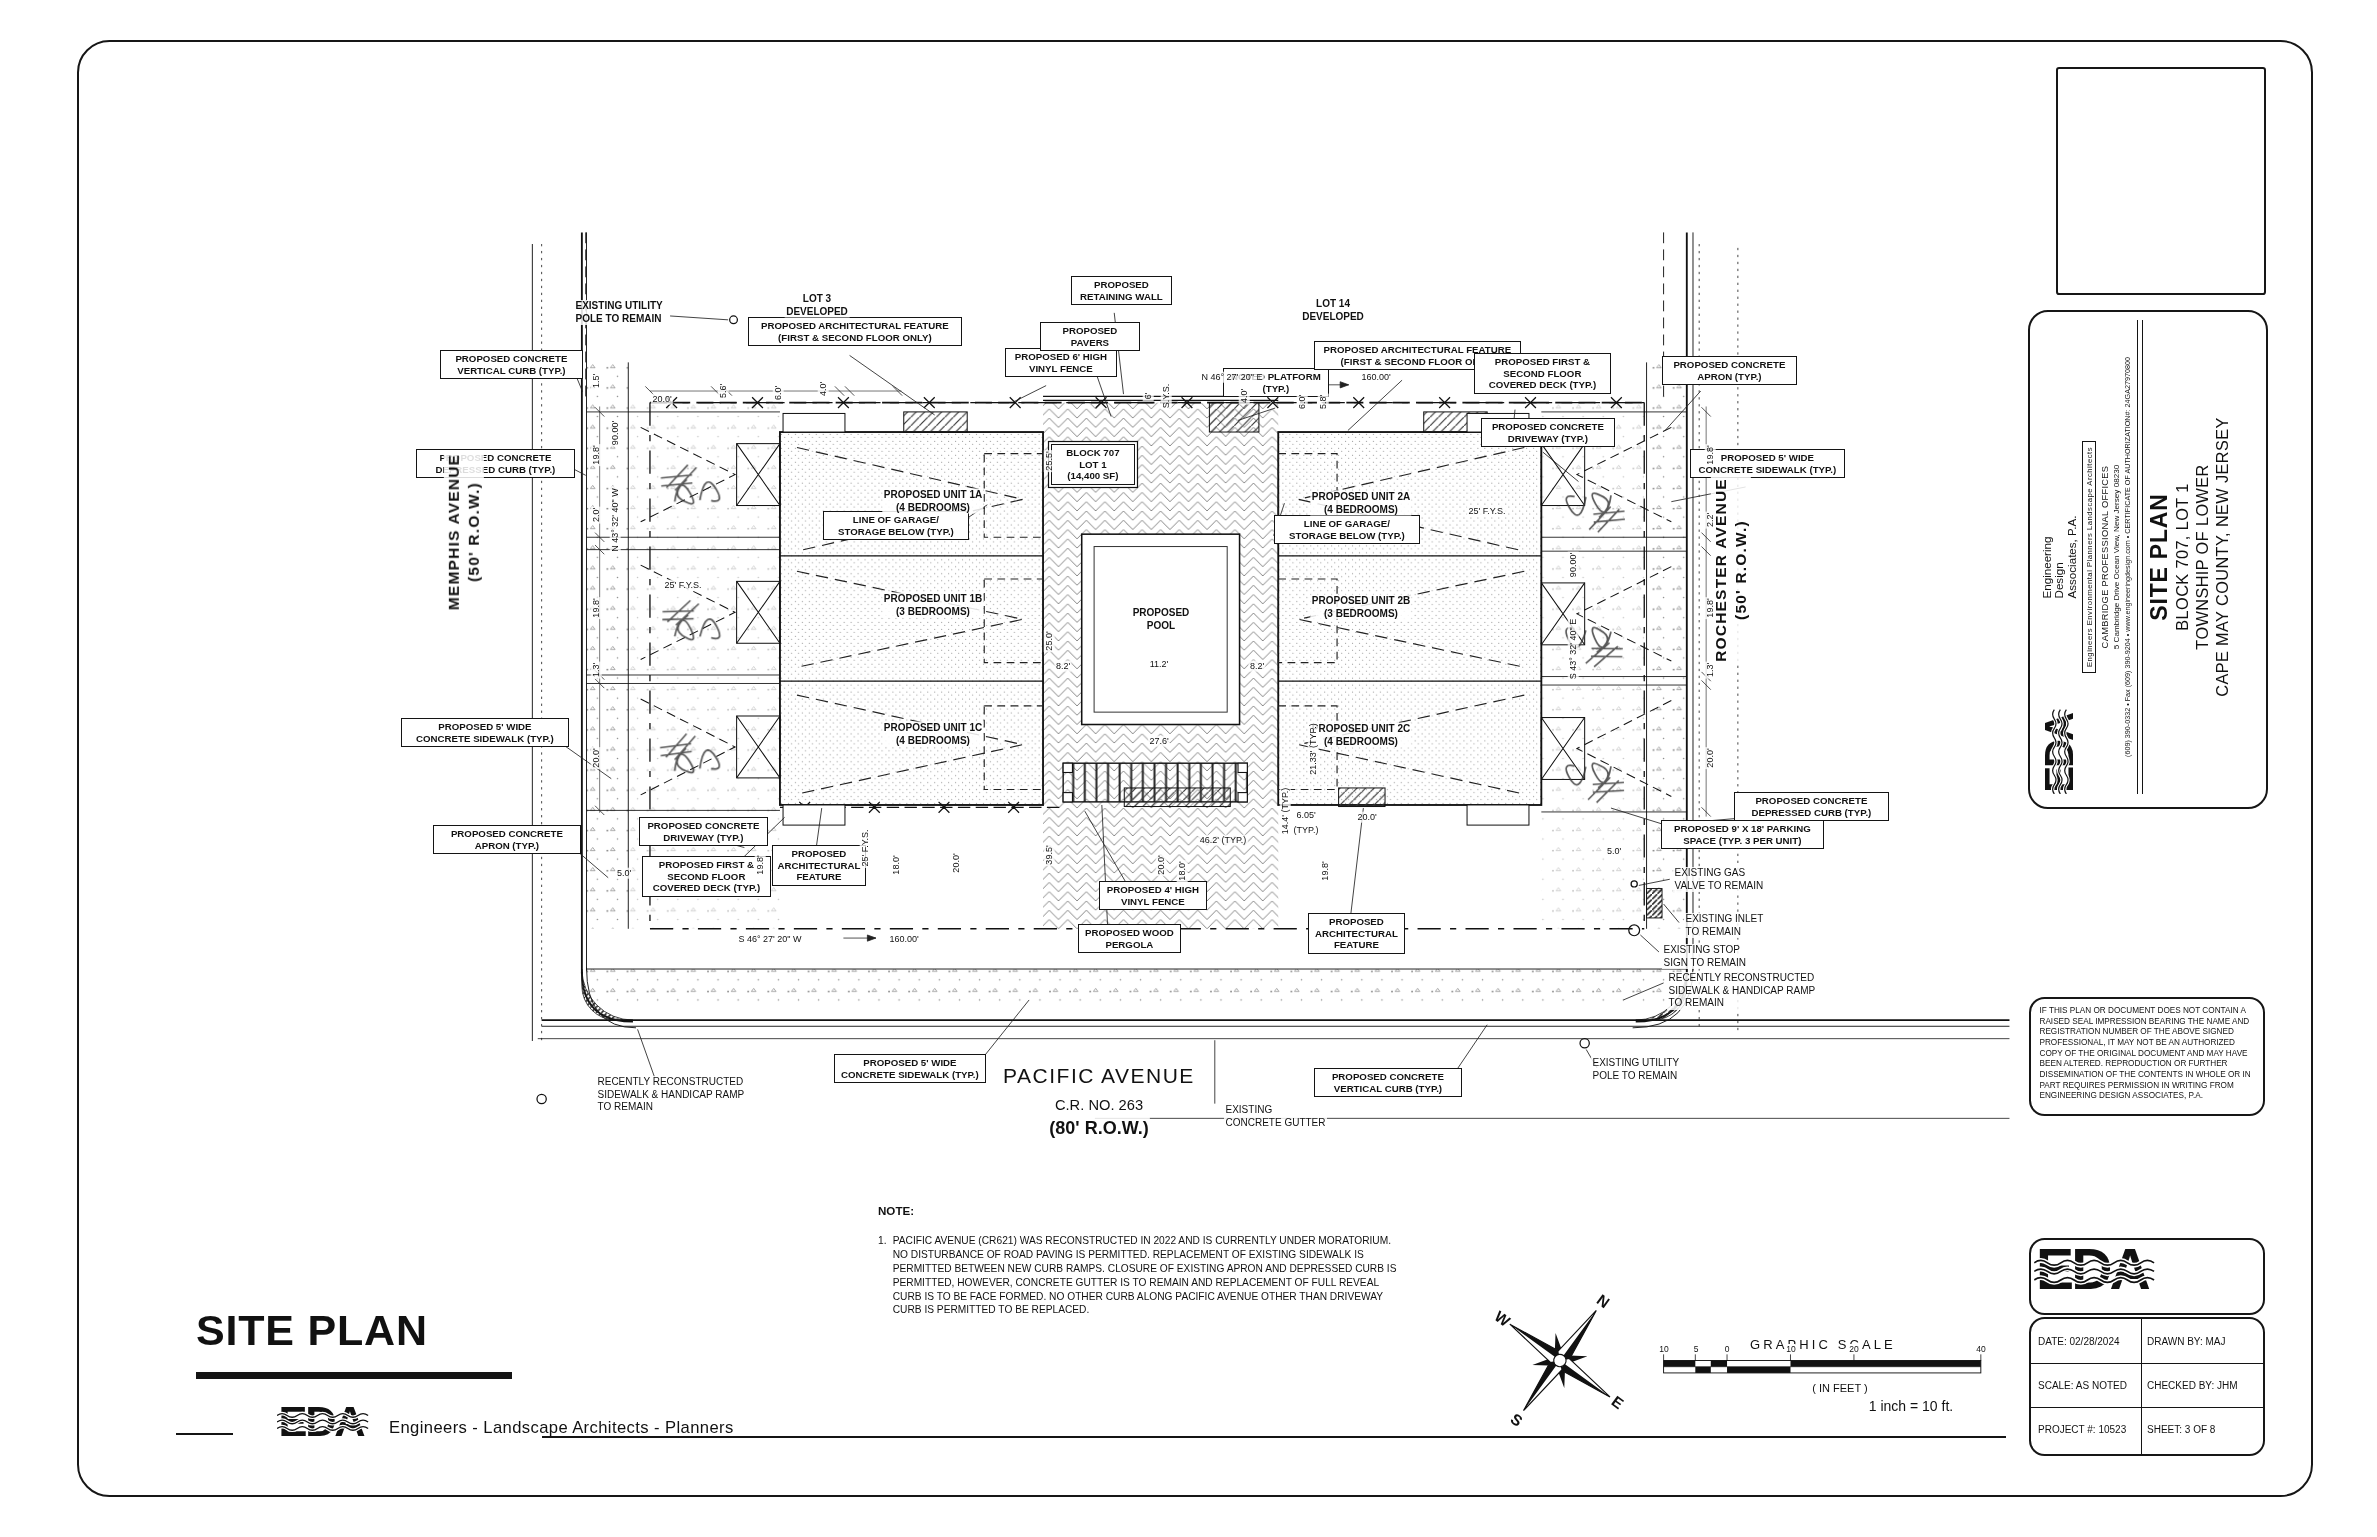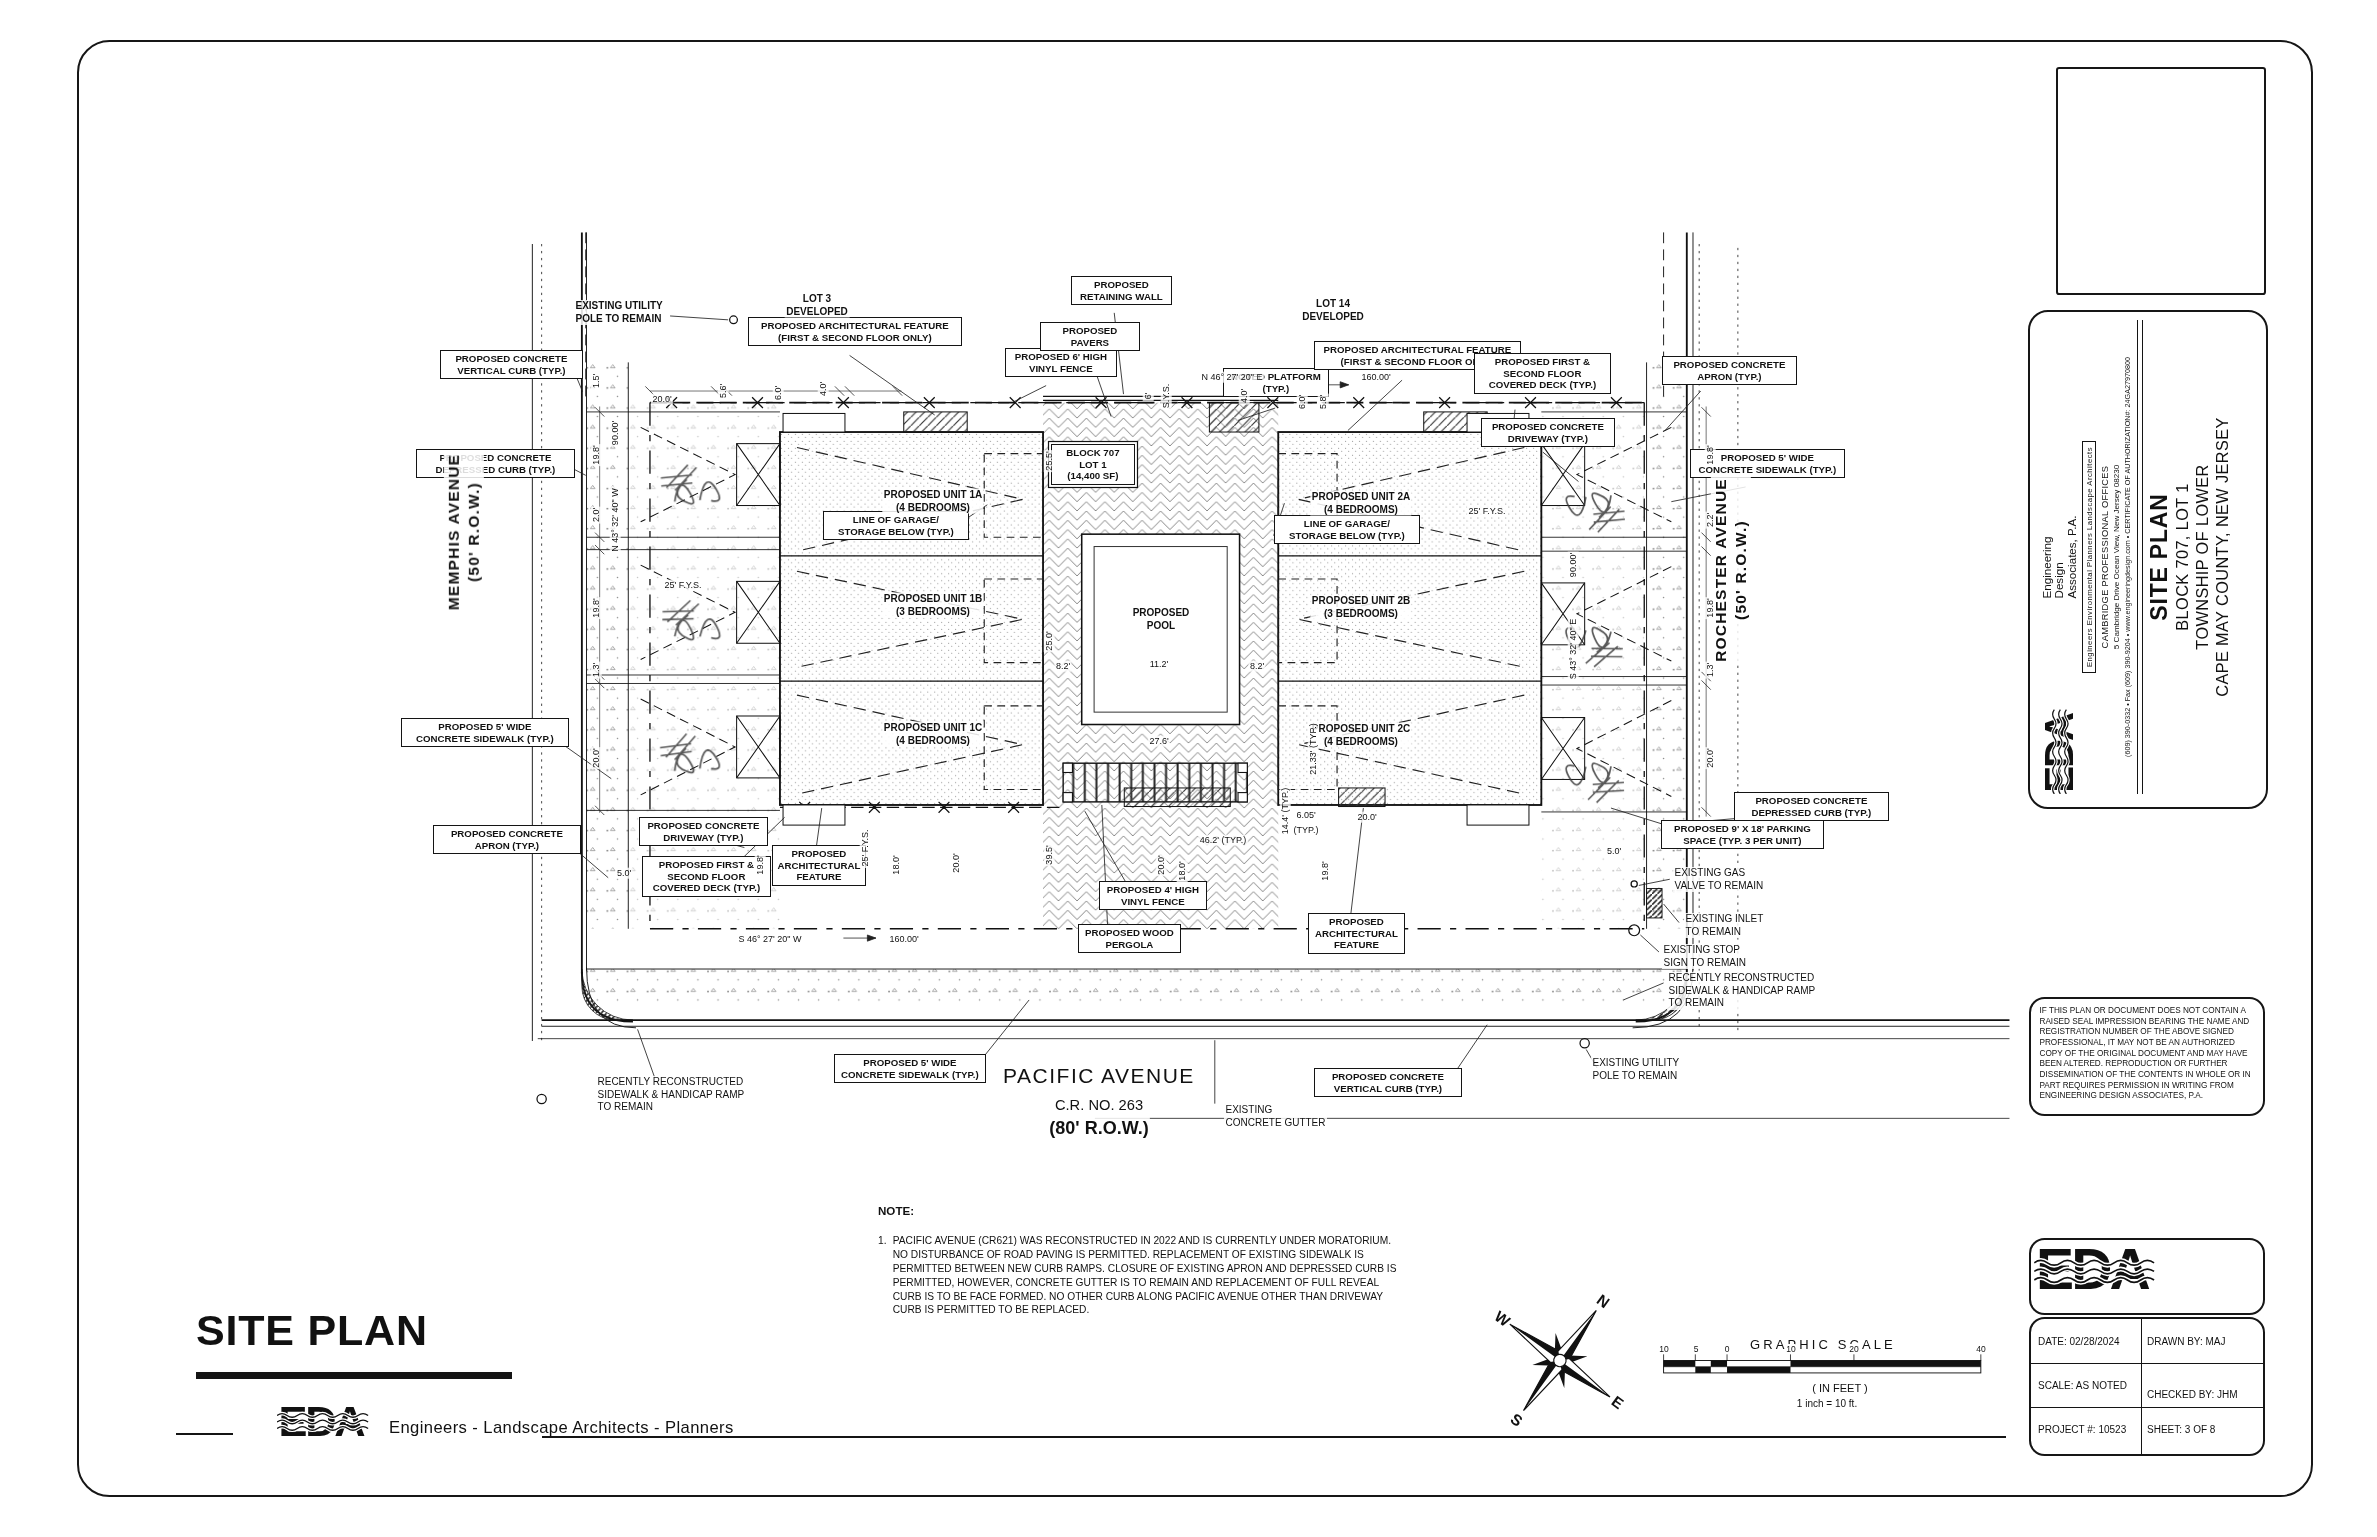--- a/index.html
+++ b/index.html
@@ -410,21 +410,21 @@
   <span class="dim" style="left:1487px;top:511px">25' F.Y.S.</span>
 
   <span class="scaletxt" style="left:1823px;top:1337px;font-size:13px;letter-spacing:3.1px">GRAPHIC SCALE</span>
   <span class="scaletxt" style="left:1664px;top:1344px;font-size:8.5px">10</span>
   <span class="scaletxt" style="left:1696px;top:1344px;font-size:8.5px">5</span>
   <span class="scaletxt" style="left:1727px;top:1344px;font-size:8.5px">0</span>
   <span class="scaletxt" style="left:1791px;top:1344px;font-size:8.5px">10</span>
   <span class="scaletxt" style="left:1854px;top:1344px;font-size:8.5px">20</span>
   <span class="scaletxt" style="left:1981px;top:1344px;font-size:8.5px">40</span>
   <span class="scaletxt" style="left:1840px;top:1382px;font-size:11px">( IN FEET )</span>
-  <span class="scaletxt" style="left:1827px;top:1398px;font-size:10px">1 inch = 10  ft.</span>
+  <span class="scaletxt" style="left:1911px;top:1398px;font-size:14px">1 inch = 10  ft.</span>
 
   <div style="position:absolute;left:878px;top:1204px;z-index:3">
     <div style="font:bold 11.6px 'Liberation Sans',sans-serif">NOTE:</div>
     <div style="display:flex;gap:6.2px;margin-top:17px;width:520px">
       <span style="font:10.2px/1.36 'Liberation Sans',sans-serif">1.</span>
       <span style="font:10.2px/1.36 'Liberation Sans',sans-serif">PACIFIC AVENUE (CR621) WAS RECONSTRUCTED IN 2022 AND IS CURRENTLY UNDER MORATORIUM. NO DISTURBANCE OF ROAD PAVING IS PERMITTED. REPLACEMENT OF EXISTING SIDEWALK IS PERMITTED BETWEEN NEW CURB RAMPS. CLOSURE OF EXISTING APRON AND DEPRESSED CURB IS PERMITTED, HOWEVER, CONCRETE GUTTER IS TO REMAIN AND REPLACEMENT OF FULL REVEAL CURB IS TO BE FACE FORMED. NO OTHER CURB ALONG PACIFIC AVENUE OTHER THAN DRIVEWAY CURB IS PERMITTED TO BE REPLACED.</span>
     </div>
   </div>
 
   <div style="position:absolute;left:196px;top:1306px;font:bold 43px 'Liberation Sans',sans-serif;letter-spacing:0.8px;z-index:3">SITE PLAN</div>
@@ -471,18 +471,18 @@
       </svg>
   </div>
 
   <div class="tb-box" style="left:2029px;top:1317px;width:232px;height:135px">
     <div style="position:absolute;left:110px;top:0;bottom:0;border-left:1.1px solid #141414"></div>
     <div style="position:absolute;left:0;right:0;top:44px;border-top:1.1px solid #141414"></div>
     <div style="position:absolute;left:0;right:0;top:88px;border-top:1.1px solid #141414"></div>
     <div class="cell" style="left:7px;top:17px;font-weight:normal">DATE: 02/28/2024</div>
     <div class="cell" style="left:116px;top:17px;font-weight:normal">DRAWN BY: MAJ</div>
     <div class="cell" style="left:7px;top:61px;font-weight:normal">SCALE: AS NOTED</div>
-    <div class="cell" style="left:116px;top:70px;font-weight:normal">CHECKED BY: JHM</div>
+    <div class="cell" style="left:116px;top:61px;font-weight:normal">CHECKED BY: JHM</div>
     <div class="cell" style="left:7px;top:105px;font-weight:normal">PROJECT #: 10523</div>
     <div class="cell" style="left:116px;top:105px;font-weight:normal">SHEET: 3  OF 8</div>
   </div>
 </div>
 
 
 </body></html>

